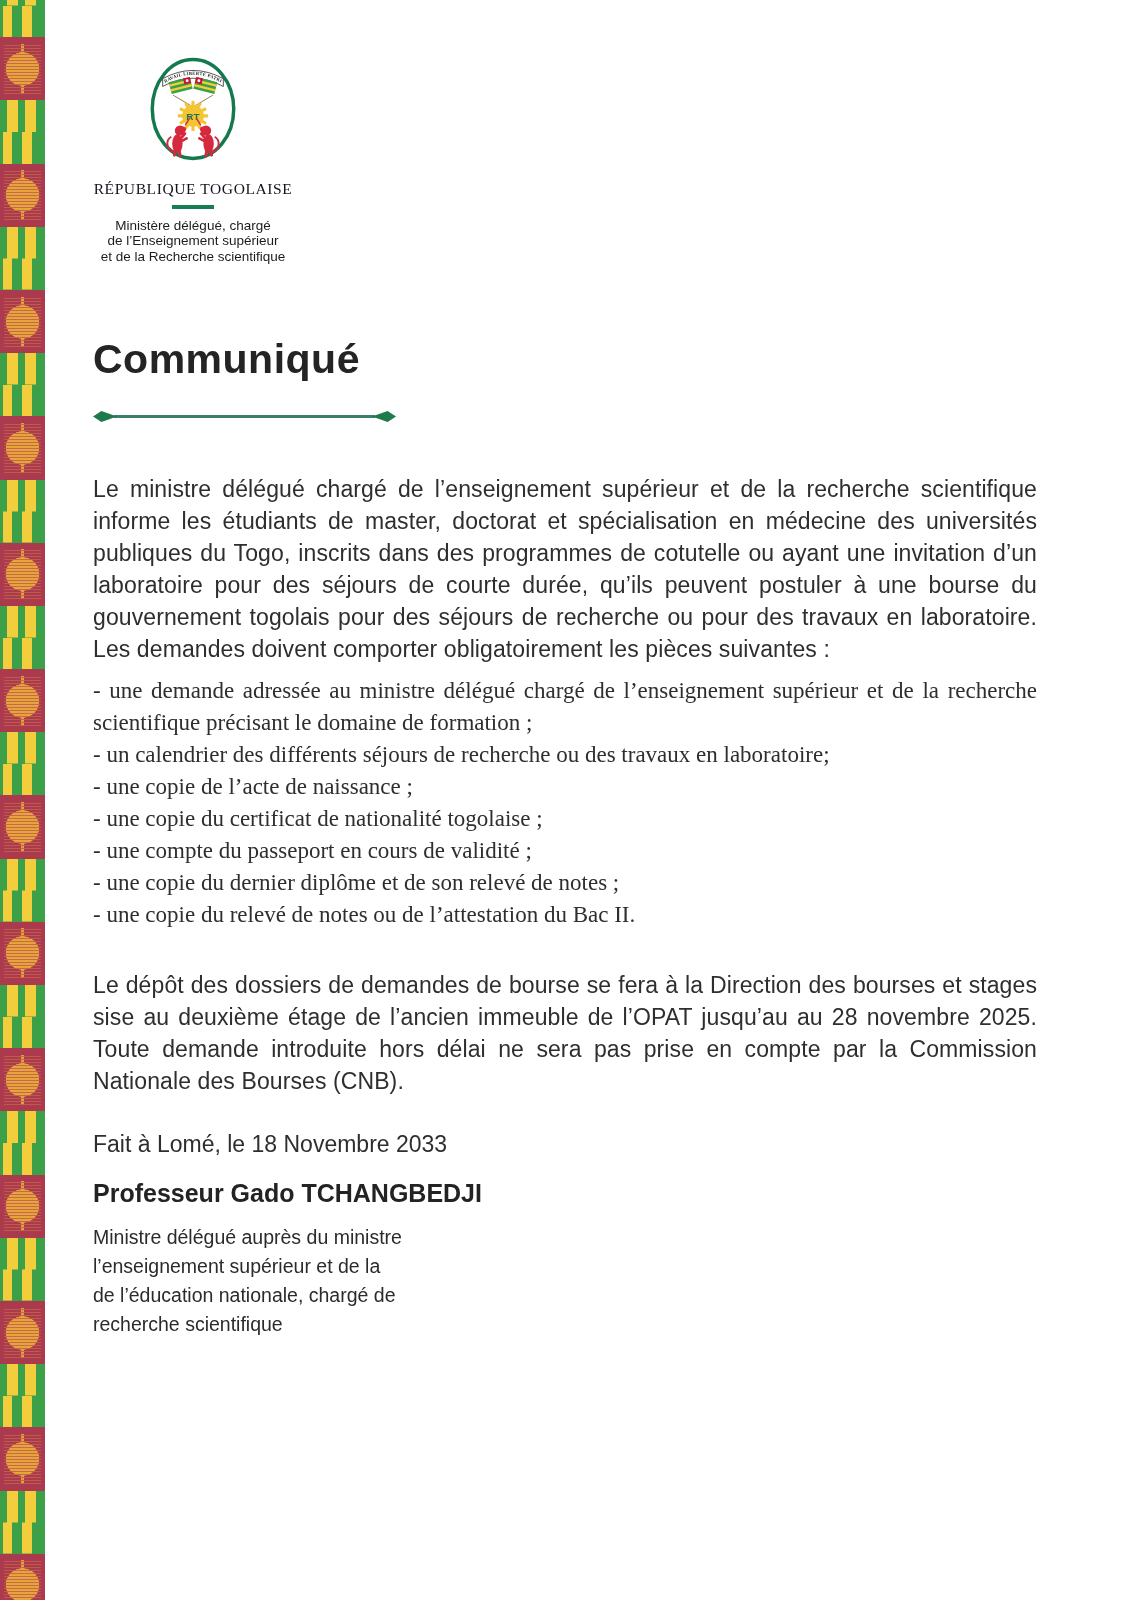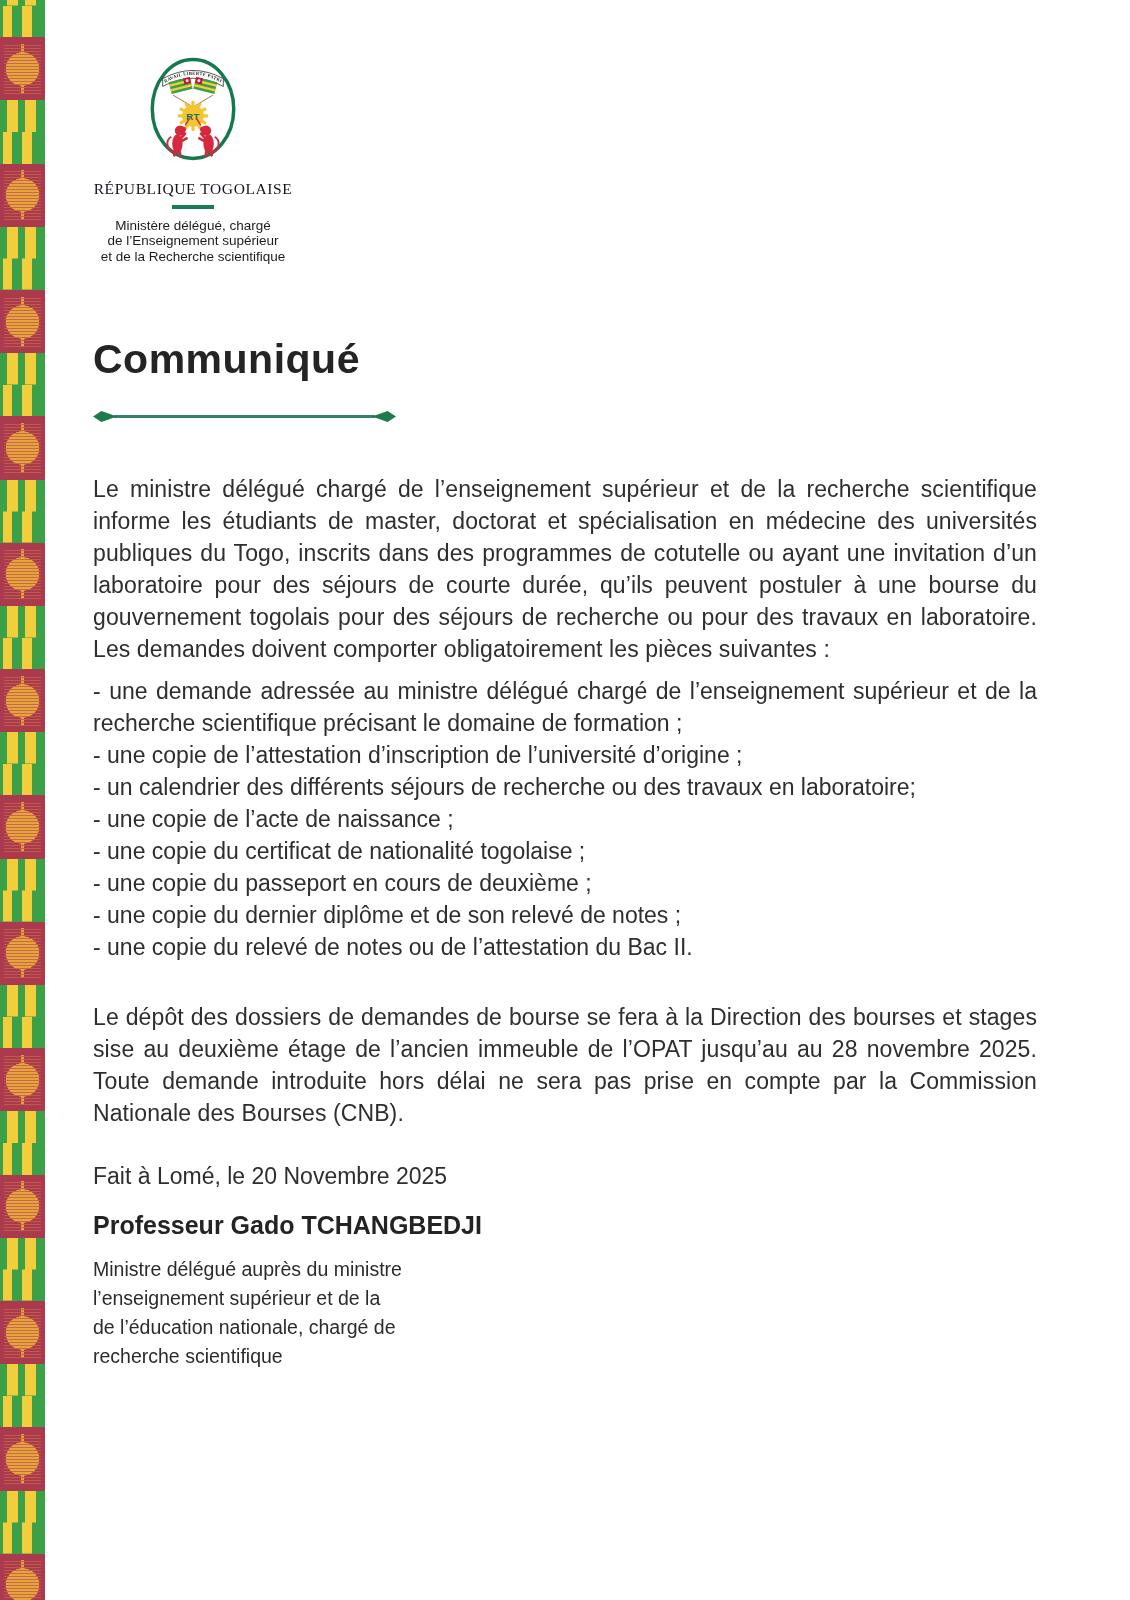--- a/index.html
+++ b/index.html
@@ -63,21 +63,21 @@
   .title-rule .line { flex:1; height:2.5px; background:#3b7f6b; }
   .title-rule .diamond { width:24px; height:11px; background:#1d7a4b; flex:0 0 auto; }
   .title-rule .d-left  { clip-path:polygon(0 50%, 35% 0, 100% 50%, 35% 100%); margin-right:-3px; }
   .title-rule .d-right { clip-path:polygon(0 50%, 65% 0, 100% 50%, 65% 100%); margin-left:-3px; }
 
   .body-text {
     font-size:23px; line-height:32px; text-align:justify;
     letter-spacing:0.1px; color:#2e2e2e;
   }
   .p1 { margin-top:51px; }
-  .reqs { margin-top:10px; list-style:none; }
+  .reqs { margin-top:10px; list-style:none;font-family:Liberation Serif, serif; }
   .reqs li { font-size:23px; line-height:32px; text-align:justify; color:#2e2e2e; }
   .p2 { margin-top:38px; }
 
   .dateline { margin-top:34px; font-size:23px; color:#2e2e2e; }
   .signatory { margin-top:21px; font-size:25px; font-weight:bold; color:#232323; }
   .sig-title { margin-top:15px; font-size:19.5px; line-height:29px; color:#2b2b2b; }
 </style>
 </head>
 <body>
 
@@ -243,32 +243,31 @@
     <div class="title-rule">
       <span class="diamond d-left"></span>
       <span class="line"></span>
       <span class="diamond d-right"></span>
     </div>
 
     <p class="body-text p1">Le ministre délégué chargé de l’enseignement supérieur et de la recherche scientifique informe les étudiants de master, doctorat et spécialisation en médecine des universités publiques du Togo, inscrits dans des programmes de cotutelle ou ayant une invitation d’un laboratoire pour des séjours de courte durée, qu’ils peuvent postuler à une bourse du gouvernement togolais pour des séjours de recherche ou pour des travaux en laboratoire. Les demandes doivent comporter obligatoirement les pièces suivantes :</p>
 
     <ul class="reqs">
       <li>- une demande adressée au ministre délégué chargé de l’enseignement supérieur et de la recherche scientifique précisant le domaine de formation ;</li>
-      <li>- une copie de l’attestation d’inscription de l’université d’origine ;</li>
       <li>- un calendrier des différents séjours de recherche ou des travaux en laboratoire;</li>
       <li>- une copie de l’acte de naissance ;</li>
       <li>- une copie du certificat de nationalité togolaise ;</li>
-      <li>- une copie du passeport en cours de deuxième ;</li>
+      <li>- une compte du passeport en cours de validité ;</li>
       <li>- une copie du dernier diplôme et de son relevé de notes ;</li>
       <li>- une copie du relevé de notes ou de l’attestation du Bac II.</li>
     </ul>
 
     <p class="body-text p2">Le dépôt des dossiers de demandes de bourse se fera à la Direction des bourses et stages sise au deuxième étage de l’ancien immeuble de l’OPAT jusqu’au au 28 novembre 2025. Toute demande introduite hors délai ne sera pas prise en compte par la Commission Nationale des Bourses (CNB).</p>
 
-    <p class="dateline">Fait à Lomé, le 20 Novembre 2025</p>
+    <p class="dateline">Fait à Lomé, le 18 Novembre 2033</p>
 
     <p class="signatory">Professeur Gado TCHANGBEDJI</p>
 
     <div class="sig-title">
       <div>Ministre délégué auprès du ministre</div>
       <div>l’enseignement supérieur et de la</div>
       <div>de l’éducation nationale, chargé de</div>
       <div>recherche scientifique</div>
     </div>
 

